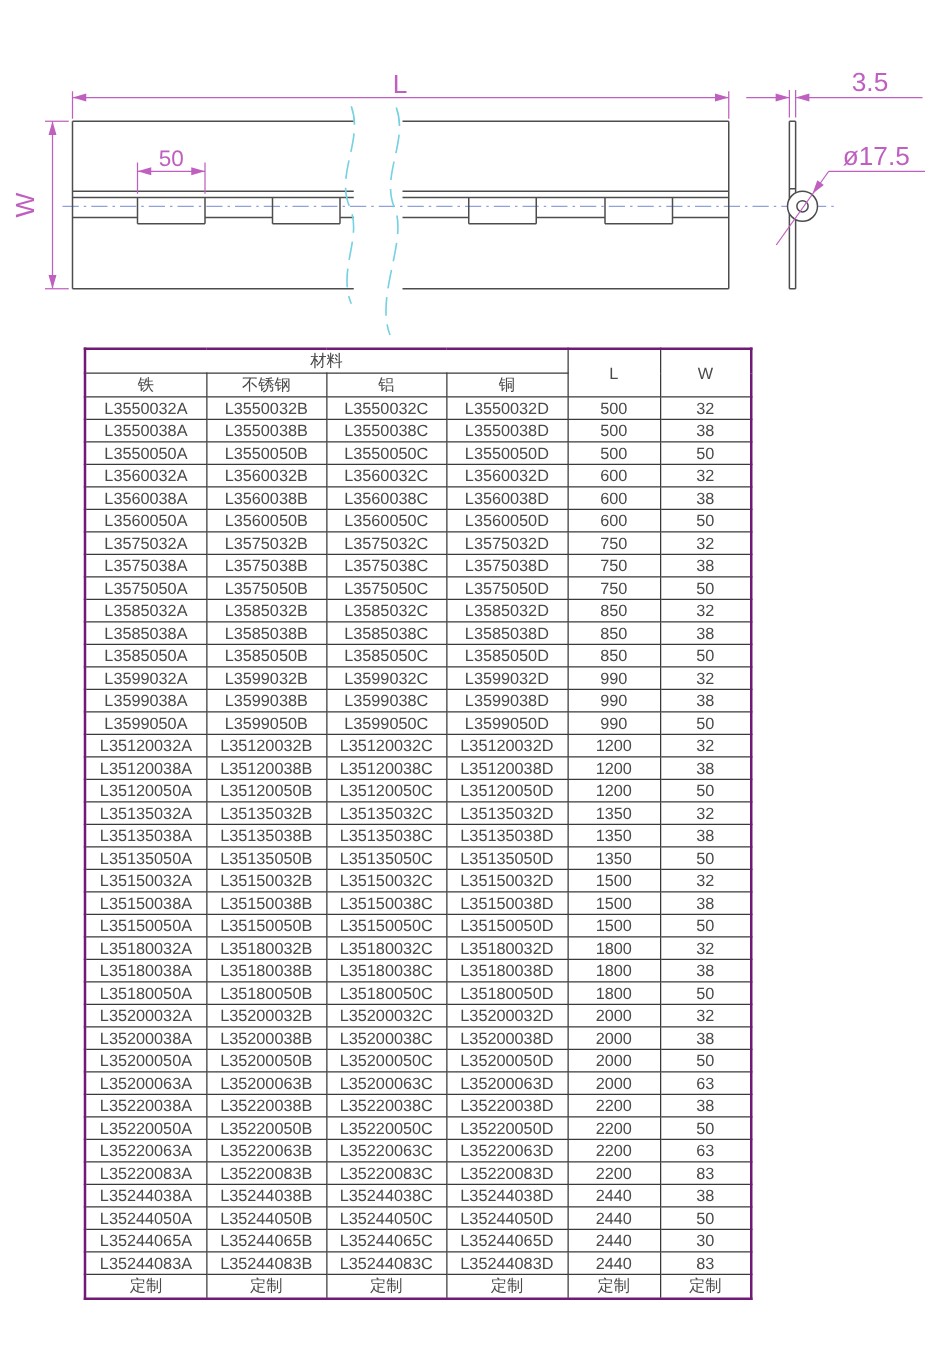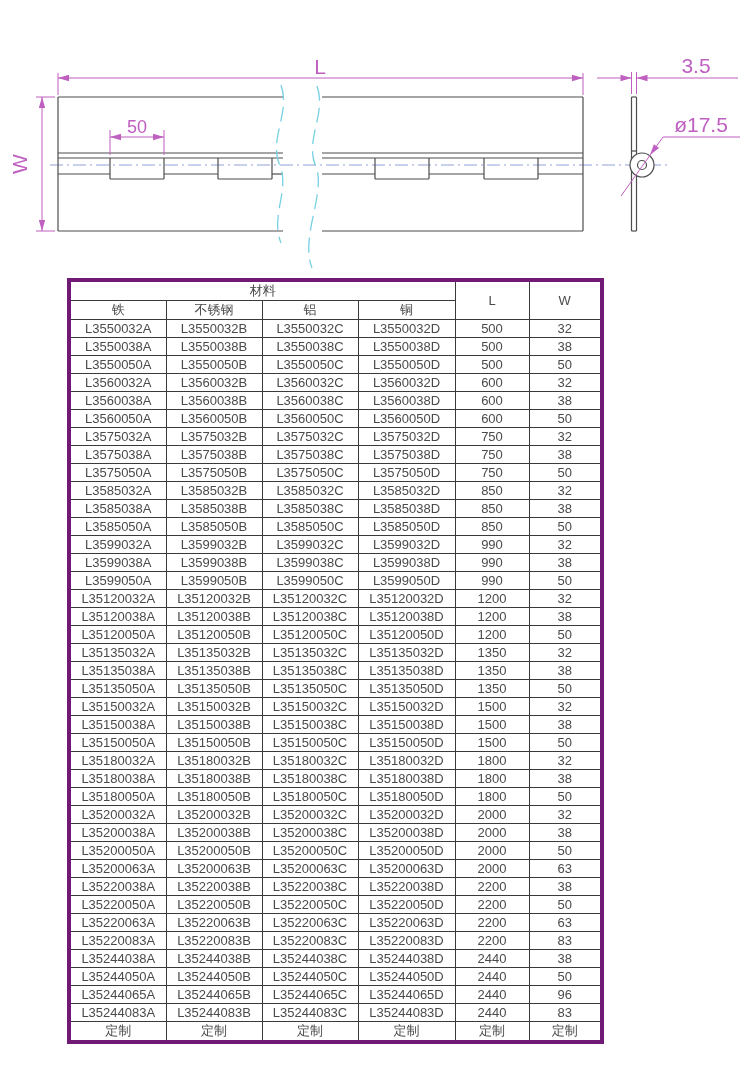--- a/index.html
+++ b/index.html
@@ -2,21 +2,21 @@
 <html><head>
 <meta charset="utf-8">
 <style>
   html,body{margin:0;padding:0;background:#ffffff;}
   body{width:750px;height:1089px;position:relative;font-family:"Liberation Sans",sans-serif;}
   #drawing{position:absolute;left:0;top:0;}
   .dimtext{fill:#bf5fc0;font-family:"Liberation Sans",sans-serif;}
   #spec-table{position:absolute;left:67px;top:278px;width:533px;border-collapse:collapse;table-layout:fixed;}
   #spec-table td,#spec-table th{border:1px solid #3a3a3a;height:17px;padding:0;text-align:center;vertical-align:middle;
      font-size:13px;font-weight:normal;color:#4a4a4a;font-family:"Liberation Sans",sans-serif;overflow:hidden;white-space:nowrap;}
-  #spec-table{border:4px solid #701a75;padding-left:40px;}
+  #spec-table{border:2px solid #701a75;padding-left:40px;}
 </style>
 </head>
 <body>
 
 <svg id="drawing" width="750" height="272" viewBox="0 0 750 272">
 
   <line x1="50" y1="165" x2="668" y2="165" stroke="#91a1da" stroke-width="1" stroke-dasharray="13 4 2 4"></line>
 
   <g stroke="#4d4d4d" stroke-width="1.2" fill="none">
 
@@ -431,21 +431,21 @@
         <td>L35244050D</td>
         <td>2440</td>
         <td>50</td>
       </tr>
       <tr>
         <td>L35244065A</td>
         <td>L35244065B</td>
         <td>L35244065C</td>
         <td>L35244065D</td>
         <td>2440</td>
-        <td>96</td>
+        <td>30</td>
       </tr>
       <tr>
         <td>L35244083A</td>
         <td>L35244083B</td>
         <td>L35244083C</td>
         <td>L35244083D</td>
         <td>2440</td>
         <td>83</td>
       </tr>
       <tr>

